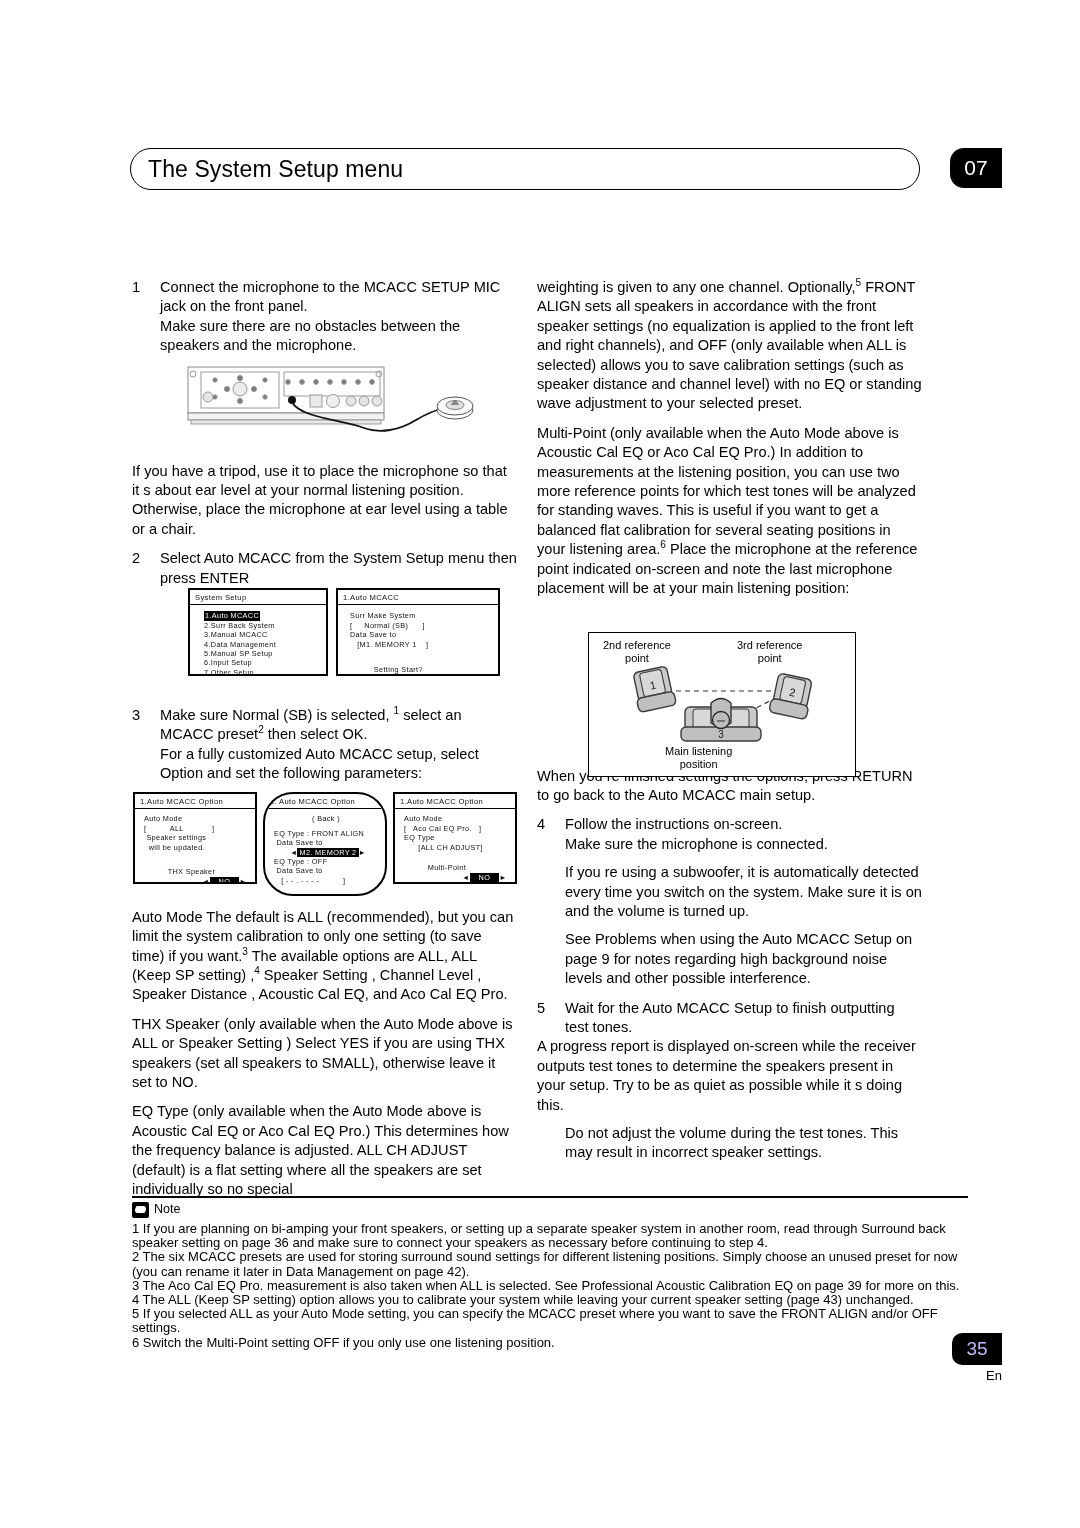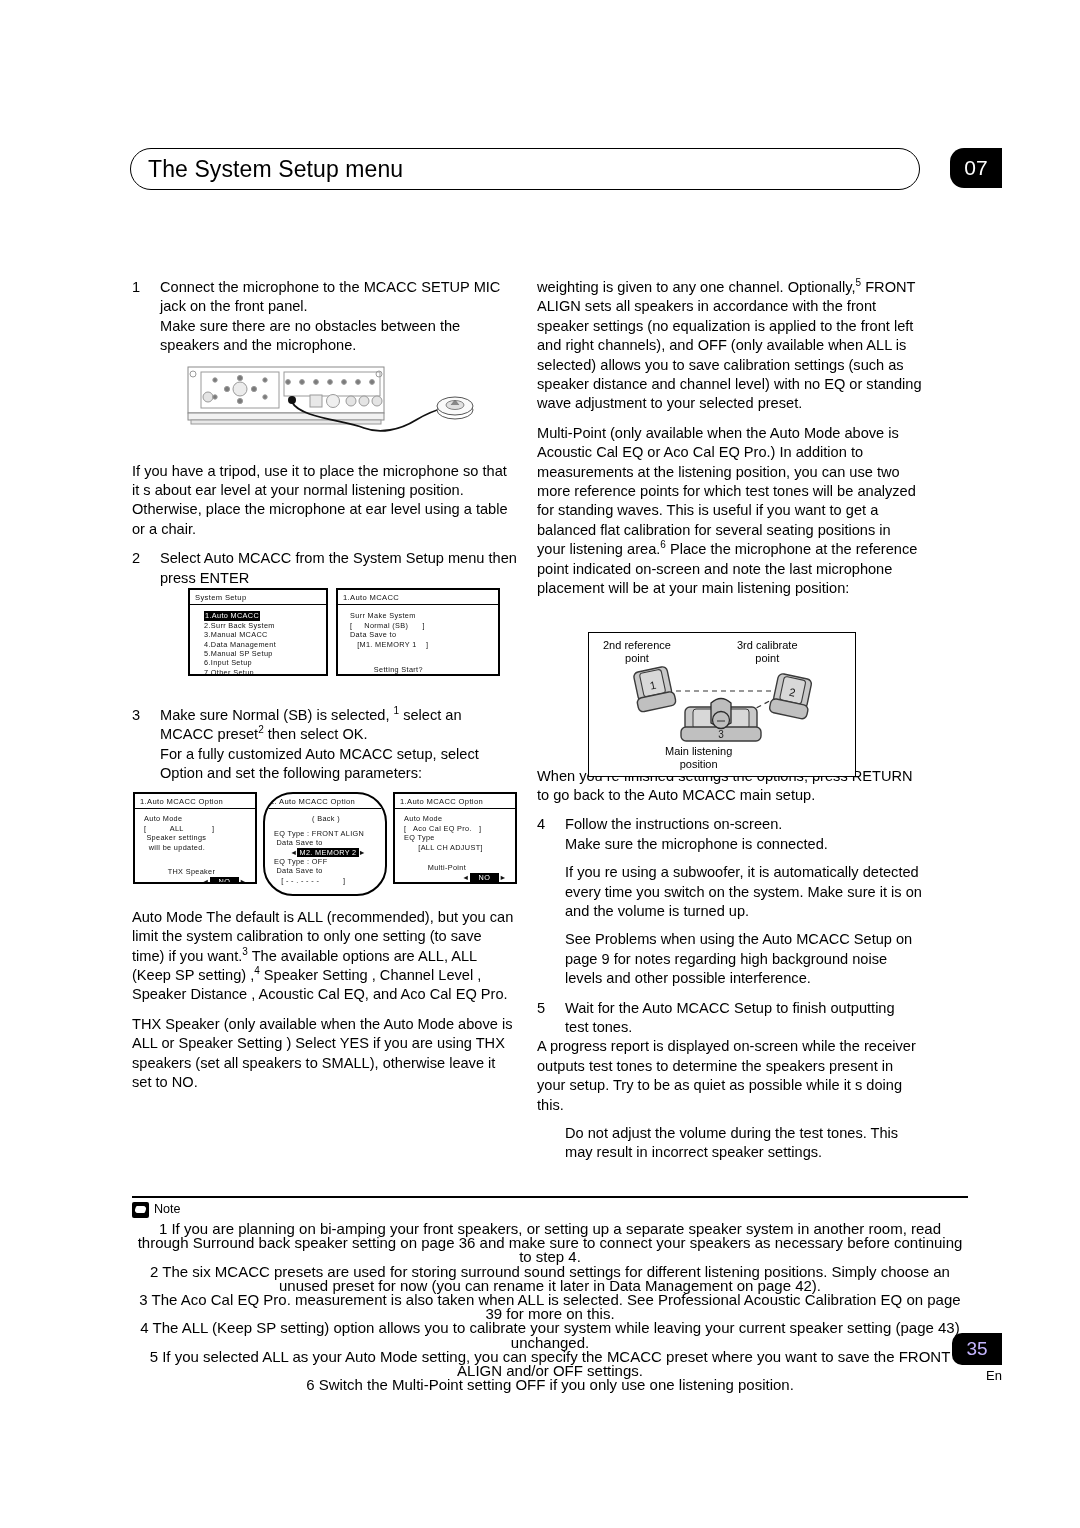--- a/index.html
+++ b/index.html
@@ -167,23 +167,22 @@
     transform: skewX(-20deg);
     border-radius: 1px 4px 1px 4px;
   }
   .note-title {
     position: absolute;
     left: 22px; top: 0;
     font-size: 12.6px;
   }
   .note-list {
     margin-top: 3px;
-    font-size: 15px;
+    font-size: 13px;
     line-height: 14.2px;
-    text-align: center;
   }
   .note-item { margin-bottom: 0; }
 
   
   .page-badge {
     position: absolute;
     left: 952px; top: 1333px;
     width: 50px; height: 32px;
     background: #000;
     color: #c4b5fd;
@@ -235,20 +234,21 @@
       <span>Make sure  Normal (SB)  is selected, </span><sup>1</sup><span> select an MCACC preset</span><sup>2</sup><span> then select OK.</span>
       <div>For a fully customized Auto MCACC setup, select Option and set the following parameters:</div>
     </div>
 
     <div style="height:114px"></div>
 
     <p><span>Auto Mode   The default is ALL (recommended), but you can limit the system calibration to only one setting (to save time) if you want.</span><sup>3</sup><span> The available options are ALL, ALL (Keep SP setting) ,</span><sup>4</sup><span> Speaker Setting , Channel Level , Speaker Distance , Acoustic Cal EQ, and Aco Cal EQ Pro.</span></p>
 
     <p>THX Speaker (only available when the Auto Mode above is ALL or Speaker Setting )   Select YES if you are using THX speakers (set all speakers to SMALL), otherwise leave it set to NO.</p>
 
+    <p>EQ Type (only available when the Auto Mode above is Acoustic Cal EQ or Aco Cal EQ Pro.)   This determines how the frequency balance is adjusted. ALL CH ADJUST (default) is a  flat  setting where all the speakers are set individually so no special</p>
   </div>
 
   <div class="col col-right">
     <p><span>weighting is given to any one channel. Optionally,</span><sup>5</sup><span> FRONT ALIGN sets all speakers in accordance with the front speaker settings (no equalization is applied to the front left and right channels), and OFF (only available when ALL is selected) allows you to save calibration settings (such as speaker distance and channel level) with no EQ or standing wave adjustment to your selected preset.</span></p>
 
     <p><span>Multi-Point   (only available when the Auto Mode above is Acoustic Cal EQ or Aco Cal EQ Pro.)   In addition to measurements at the listening position, you can use two more reference points for which test tones will be analyzed for standing waves. This is useful if you want to get a balanced  flat  calibration for several seating positions in your listening area.</span><sup>6</sup><span> Place the microphone at the reference point indicated on-screen and note the last microphone placement will be at your main listening position:</span></p>
 
     <div style="height:158px"></div>
 
     <p>When you re finished settings the options, press RETURN to go back to the Auto MCACC main setup.</p>
@@ -430,21 +430,21 @@
           <path d="M128 88 l8 0" stroke="#2a2a2a" stroke-width="1"></path>
         </g>
       </g>
     </svg>
 
     <div class="lp-label" style="left:14px; top:6px;">
       <span style="white-space:pre-line">2nd reference
 point</span>
     </div>
     <div class="lp-label" style="left:148px; top:6px;">
-      <span style="white-space:pre-line">3rd calibrate
+      <span style="white-space:pre-line">3rd reference
 point</span>
     </div>
     <div class="lp-label" style="left:76px; top:112px;">
       <span style="white-space:pre-line">Main listening
 position</span>
     </div>
   </div>
 
   <div class="notes">
     <div class="note-rule"></div>

